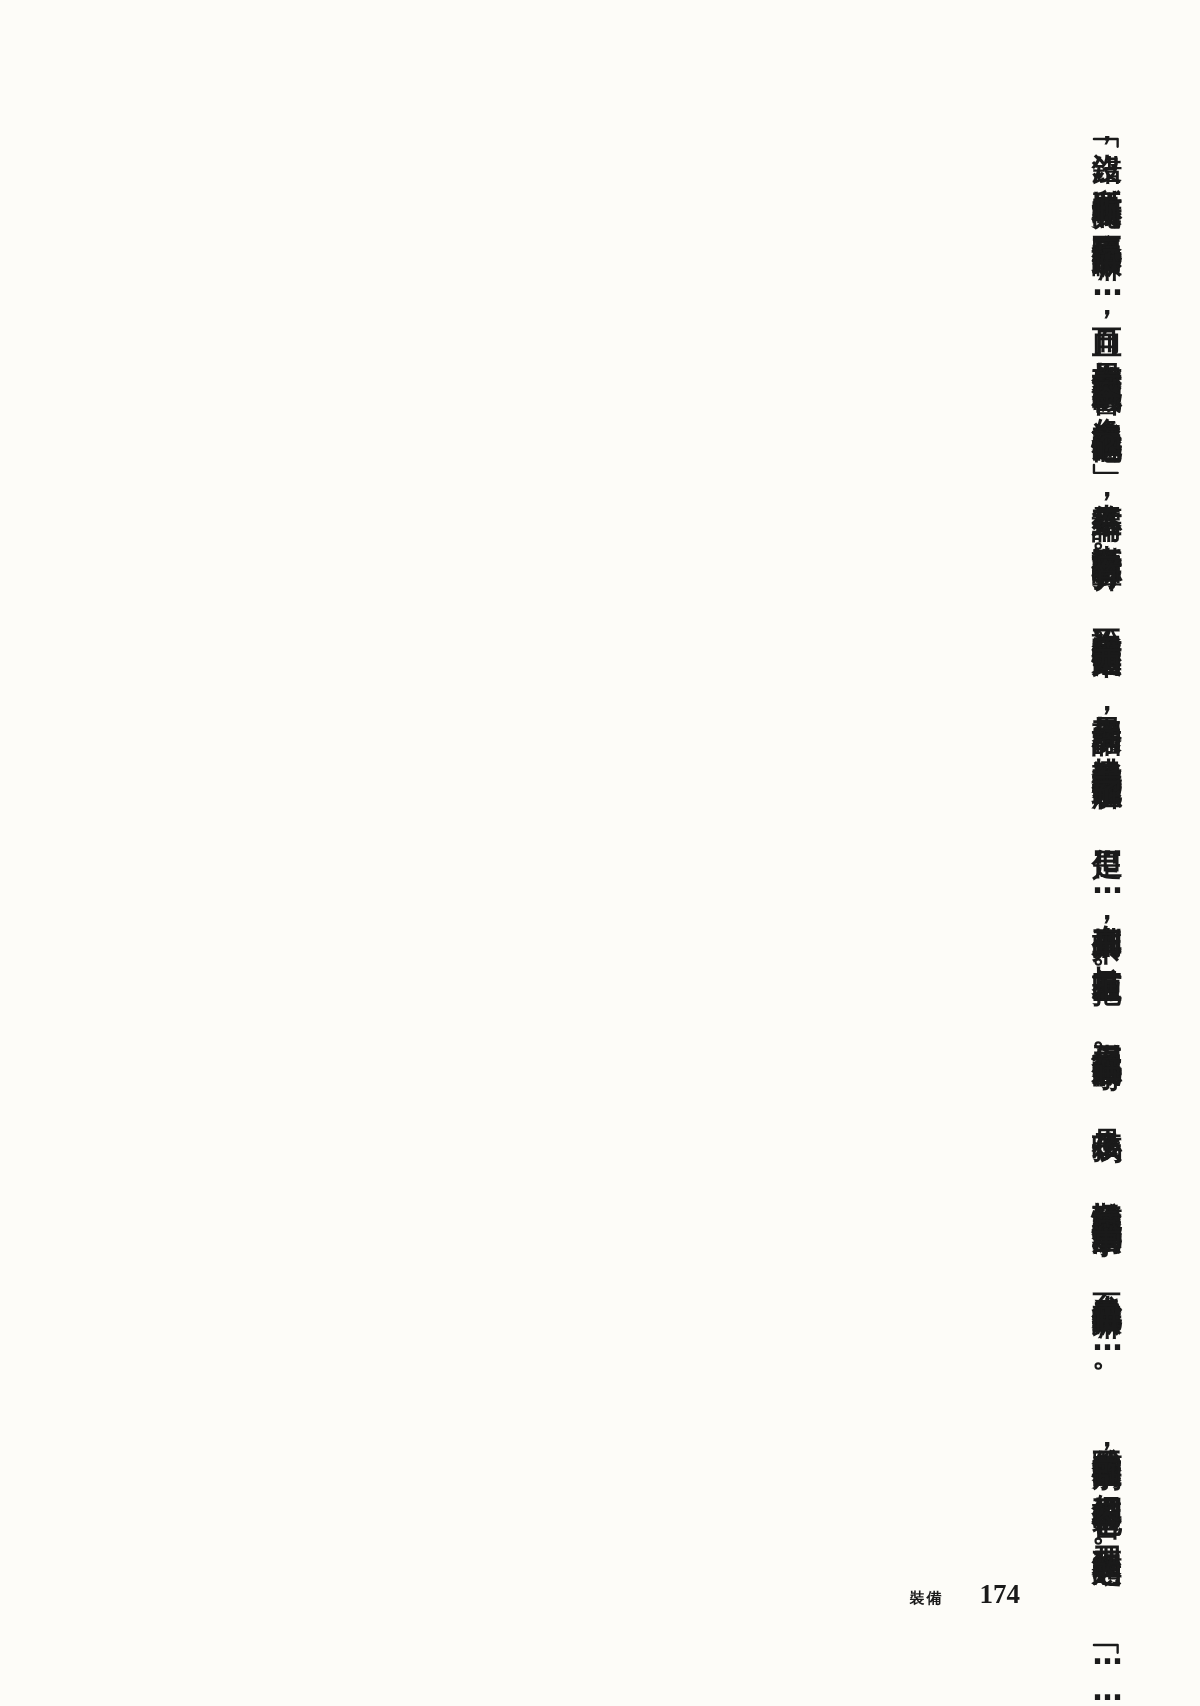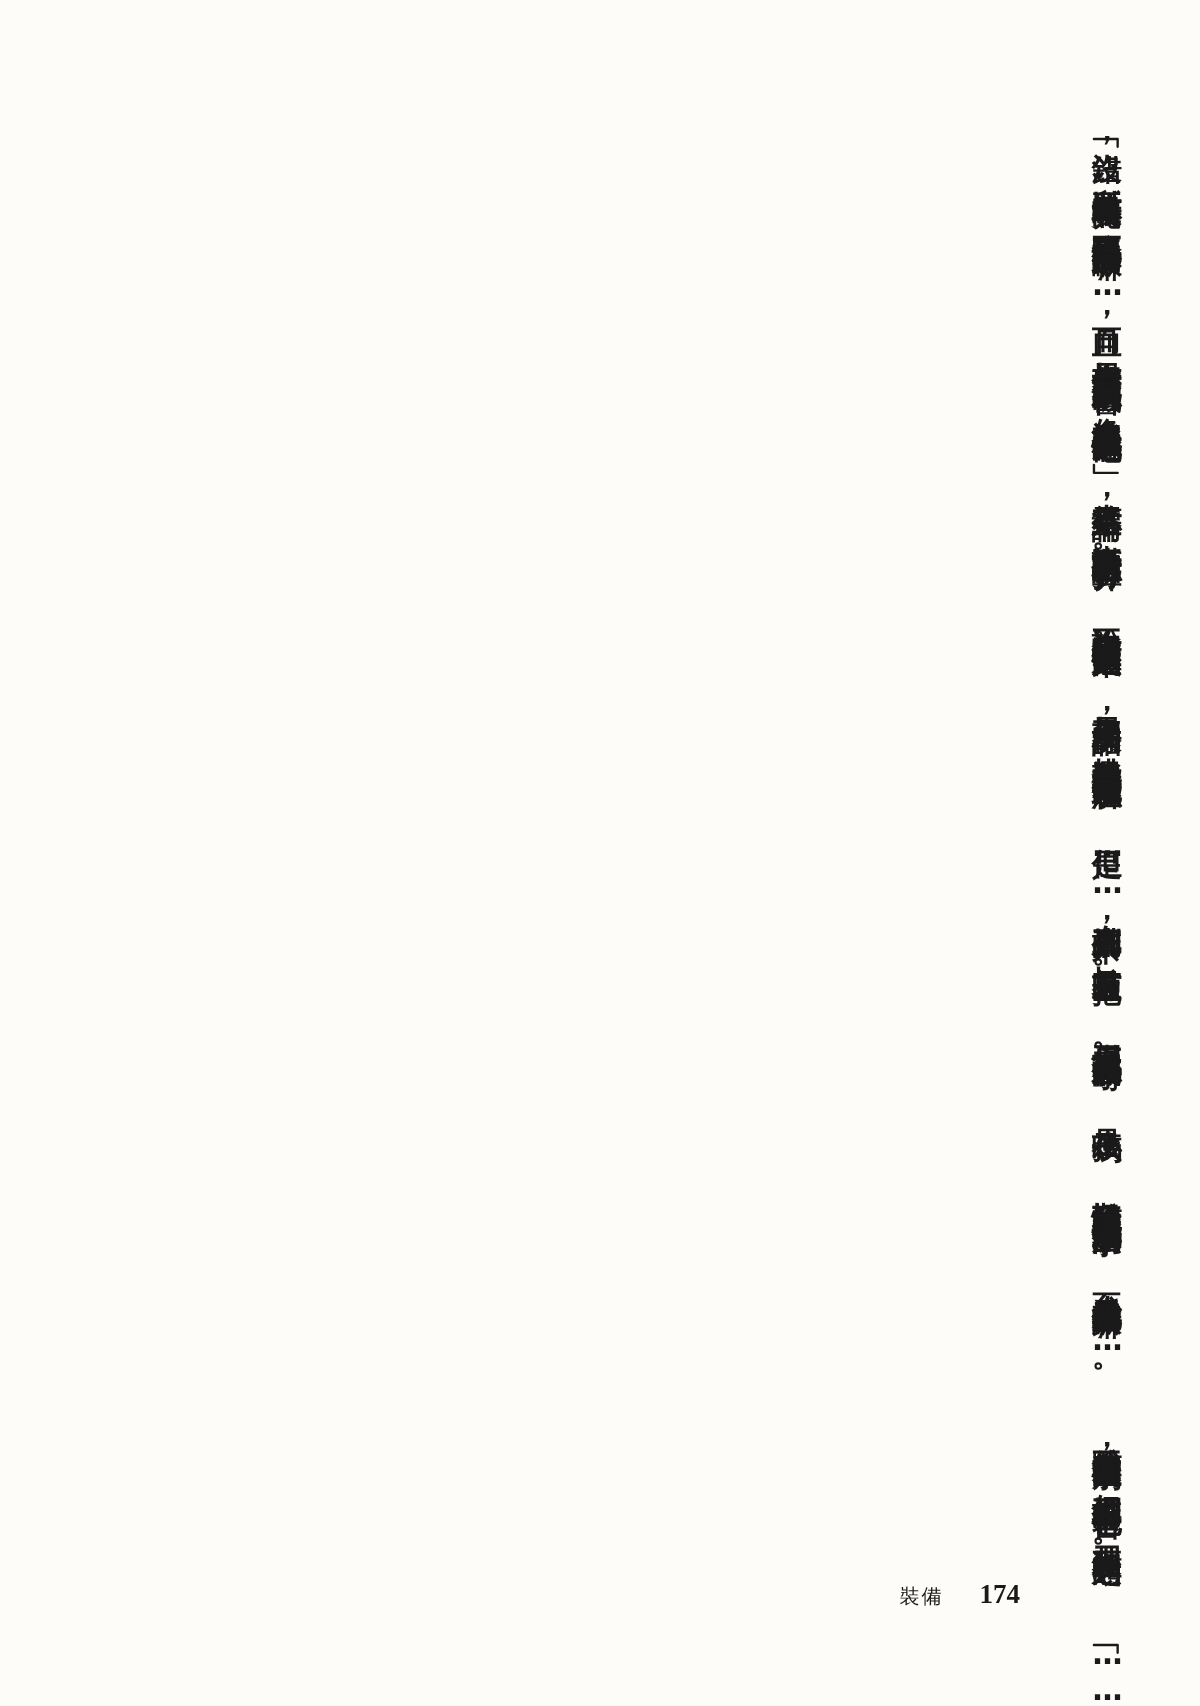--- a/index.html
+++ b/index.html
@@ -54,23 +54,23 @@
     position: absolute;
     bottom: 96px;
     right: 180px;
     display: flex;
     flex-direction: row;
     align-items: baseline;
     gap: 36px;
     color: #1a1a1a;
   }
   .footer-label {
-    font-size: 20px;
+    font-size: 15px;
     letter-spacing: 2px;
-    font-weight: 400;
+    font-weight: 700;
   }
   .footer-page {
     font-size: 27px;
     font-weight: 700;
     font-family: "Liberation Serif", serif;
   }
 </style>
 </head>
 <body>
 

